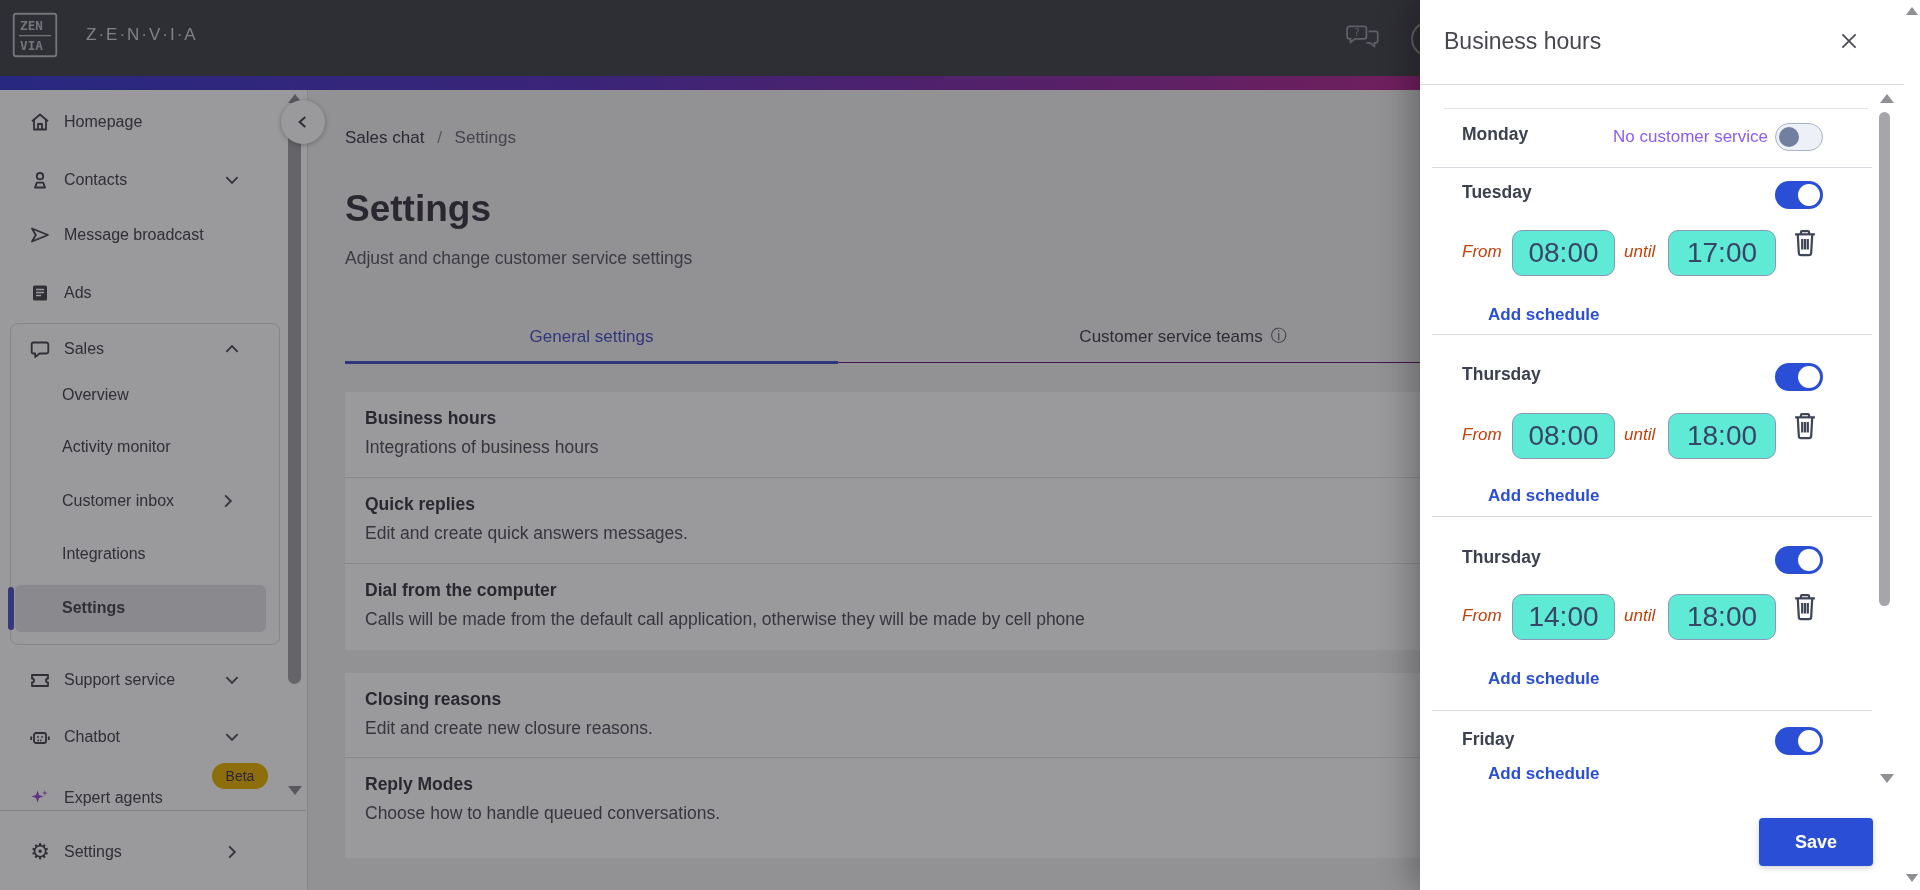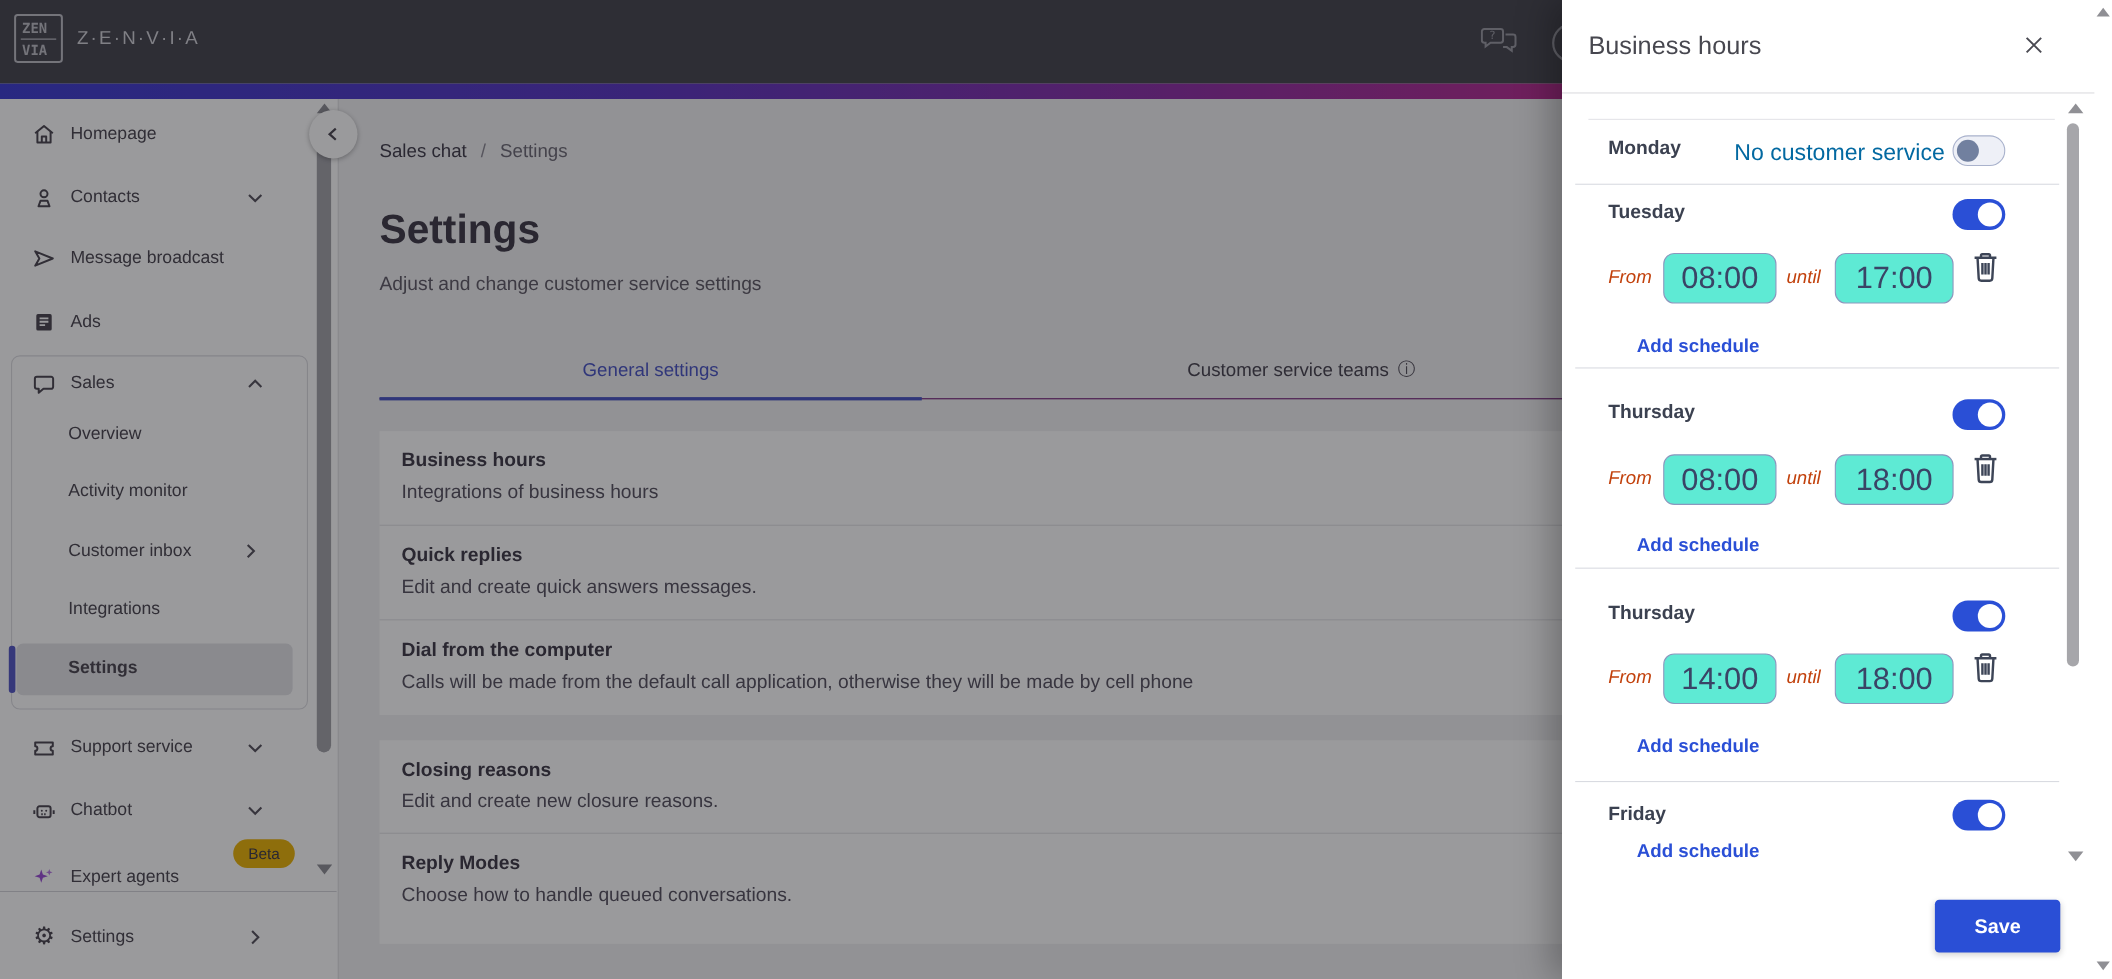--- a/index.html
+++ b/index.html
@@ -1,21 +1,21 @@
 <!DOCTYPE html>
 <html><head>
 <meta charset="utf-8">
 <style>
   html,body{margin:0;padding:0;background:#0c0c0e;}
   .app{position:relative;width:1920px;height:890px;overflow:hidden;background:#f1f1f3;
        font-family:"Liberation Sans",sans-serif;-webkit-font-smoothing:antialiased;}
 
   
   .topbar{position:absolute;left:0;top:0;width:100%;height:76px;background:#45454f;}
-  .brand-wrap{position:absolute;left:12px;top:12px;display:flex;align-items:center;gap:12px;}
+  .brand-wrap{position:absolute;left:12px;top:12px;display:flex;align-items:center;gap:28px;}
   .brand-text{color:#d2d2d8;font-size:17px;letter-spacing:2px;font-weight:400;}
   .grad{position:absolute;left:0;top:76px;width:100%;height:14px;
         background:linear-gradient(90deg,#3c3cd0 0%,#5a35c2 30%,#8c2ea6 55%,#c62a8a 80%,#ee3d78 100%);}
   .help-icon{position:absolute;left:1346px;top:22px;}
   .avatar-sliver{position:absolute;left:1411px;top:21px;width:32px;height:32px;border:2px solid #9a9aa2;border-radius:50%;}
 
   
   .sidebar{position:absolute;left:0;top:90px;width:307px;height:800px;background:#ffffff;border-right:1px solid #dcdce0;}
   .nav-item{position:absolute;left:0;width:285px;height:44px;display:flex;align-items:center;
             padding-left:28px;box-sizing:border-box;gap:12px;color:#4a4650;font-size:16px;cursor:pointer;}
@@ -66,21 +66,21 @@
 
   
   .panel{position:absolute;left:1420px;top:0;width:500px;height:890px;background:#ffffff;z-index:50;
          box-shadow:-10px 0 30px rgba(0,0,0,.28);}
   .panel-title{position:absolute;left:24px;top:28px;font-size:23px;font-weight:500;color:#47474f;}
   .panel-close{position:absolute;left:414px;top:26px;width:30px;height:30px;display:flex;align-items:center;justify-content:center;cursor:pointer;}
   .panel-hdr-div{position:absolute;left:0;top:84px;width:100%;height:1px;background:#dcdce0;}
   .list-top-div{position:absolute;left:24px;top:108px;width:424px;height:1px;background:#e4e4e8;}
   .pdiv{position:absolute;left:12px;width:440px;height:1px;background:#d9dbe1;}
   .day-label{position:absolute;left:42px;font-size:17.5px;font-weight:600;color:#3b4150;}
-  .off-label{position:absolute;right:152px;font-size:21px;color:#0369a1;}
+  .off-label{position:absolute;right:152px;font-size:17px;color:#8b5cf6;}
   .toggle{position:absolute;left:355px;width:48px;height:28px;border-radius:14px;cursor:pointer;}
   .toggle.on{background:#2a4fd6;}
   .toggle.on .knob{position:absolute;right:3px;top:3px;width:22px;height:22px;border-radius:50%;background:#fff;}
   .toggle.off{background:#eef0f7;border:1.5px solid #a9b2cc;box-sizing:border-box;}
   .toggle.off .knob{position:absolute;left:3px;top:2.5px;width:20px;height:20px;border-radius:50%;background:#71809f;}
   .sched-label{position:absolute;font-size:17px;color:#c2410c;font-style:italic;}
   .time{position:absolute;width:103px;height:46px;box-sizing:border-box;border:1.5px solid #8c97be;border-radius:10px;
         text-align:center;font-size:28px;color:#3a4466;font-family:"Liberation Sans",sans-serif;background:#5eead4;outline:none;}
   .time.t2{width:108px;}
   .trash{position:absolute;left:371px;cursor:pointer;}

